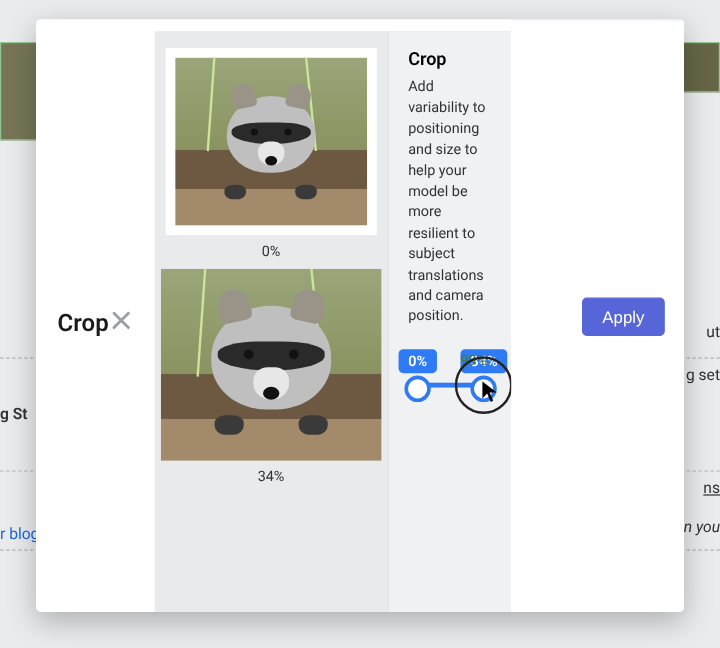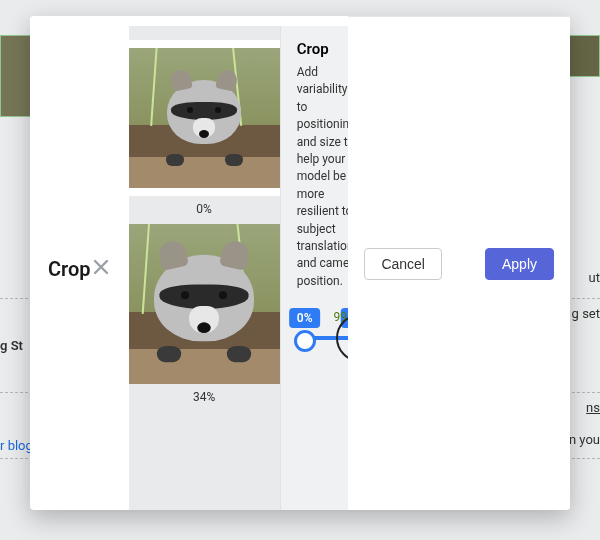--- a/index.html
+++ b/index.html
@@ -6,21 +6,21 @@
   
   .bg{position:absolute;inset:0;background:#f2f3f4;color:#333;}
   .bg .thumbs{position:absolute;top:35px;left:0;width:40px;height:80px;background:#7a7a5a;border:1px solid #9c9;}
   .bg .thumbs2{position:absolute;top:35px;right:0;width:30px;height:40px;background:#6a6a4a;border:1px solid #9c9;}
   .bg-text{position:absolute;font-size:13px;}
   .bg-blog{color:#1a6ce8;left:0;top:438px;}
   .bg-st{left:0;top:338px;font-weight:600;}
   .bg-ut{right:0;top:270px;}
   .bg-set{right:0;top:306px;}
   .bg-ns{right:0;top:400px;text-decoration:underline;}
-  .bg-nyou{right:0;top:432px;}
+  .bg-nyou{right:0;top:432px;font-style:italic;}
   .bg-sep{position:absolute;left:0;right:0;border-top:1px dashed #bbb;}
 
   
   .overlay{position:absolute;inset:0;background:rgba(0,0,0,0.03);}
   .modal{position:absolute;left:30px;right:30px;top:16px;bottom:30px;background:#fff;border-radius:4px;box-shadow:0 8px 24px rgba(0,0,0,0.25);overflow:hidden;display:flex;flex-direction:row;}
   .modal-header{display:flex;align-items:center;justify-content:space-between;padding:14px 18px 2px 18px;}
   .modal-header h2{margin:0;font-size:20px;font-weight:600;color:#1a1a1a;}
   .close{cursor:pointer;color:#888;}
   .modal-body{flex:1;display:flex;background:#e9eaec;overflow:hidden;margin:10px 0 0 0;}
   .left{flex:0 0 56%;display:flex;flex-direction:column;align-items:center;padding:14px 14px 10px 14px;gap:8px;overflow:hidden;}
@@ -148,16 +148,15 @@
         <div class="thumb" id="thumb-val" style="left: 63.2929px;"></div>
         <div class="cursor-ring" id="ring" style="left: 63.2929px; top: 30px;"></div>
         <svg class="cursor-arrow" id="arrow" width="16" height="20" viewBox="0 0 16 20" style="left: 65.2929px; top: 28px;">
             <path d="M1 1 L1 15 L5 11 L8 18 L10 17 L7 10 L13 10 Z" fill="#000"></path>
           </svg>
       </div>
     </div>
   </div>
 
   <div class="modal-footer">
-    <button class="btn btn-cancel">Cancel</button>
     <button class="btn btn-apply">Apply</button>
   </div>
 </div>
 
 </body></html>

